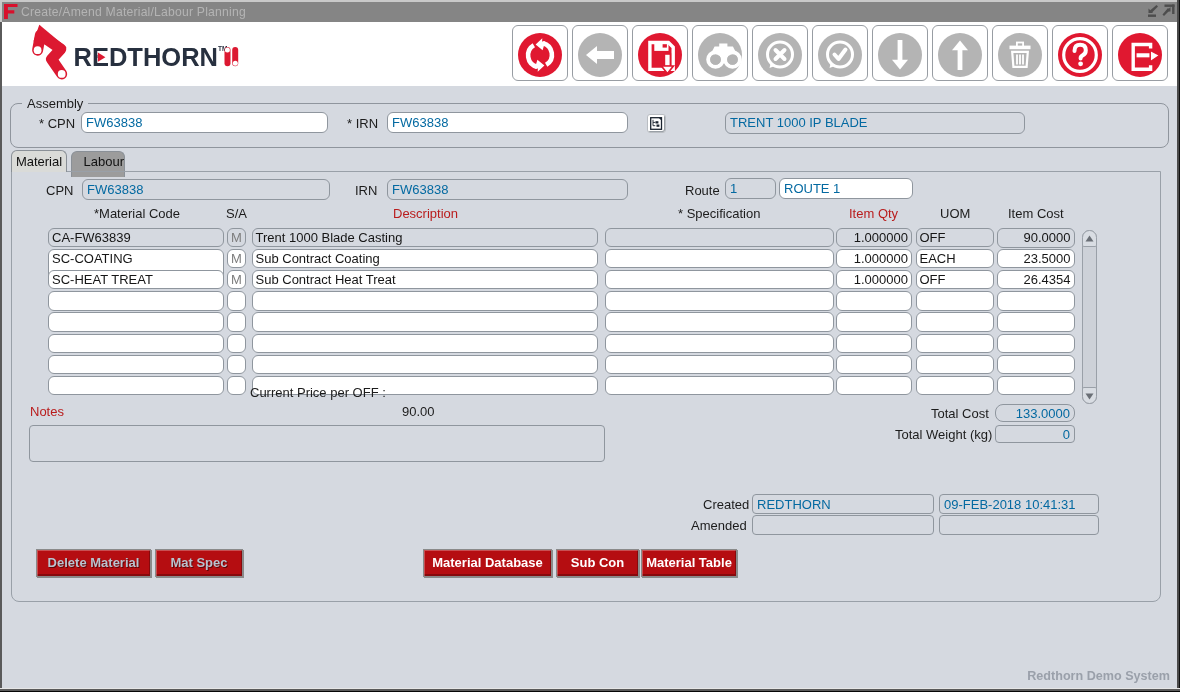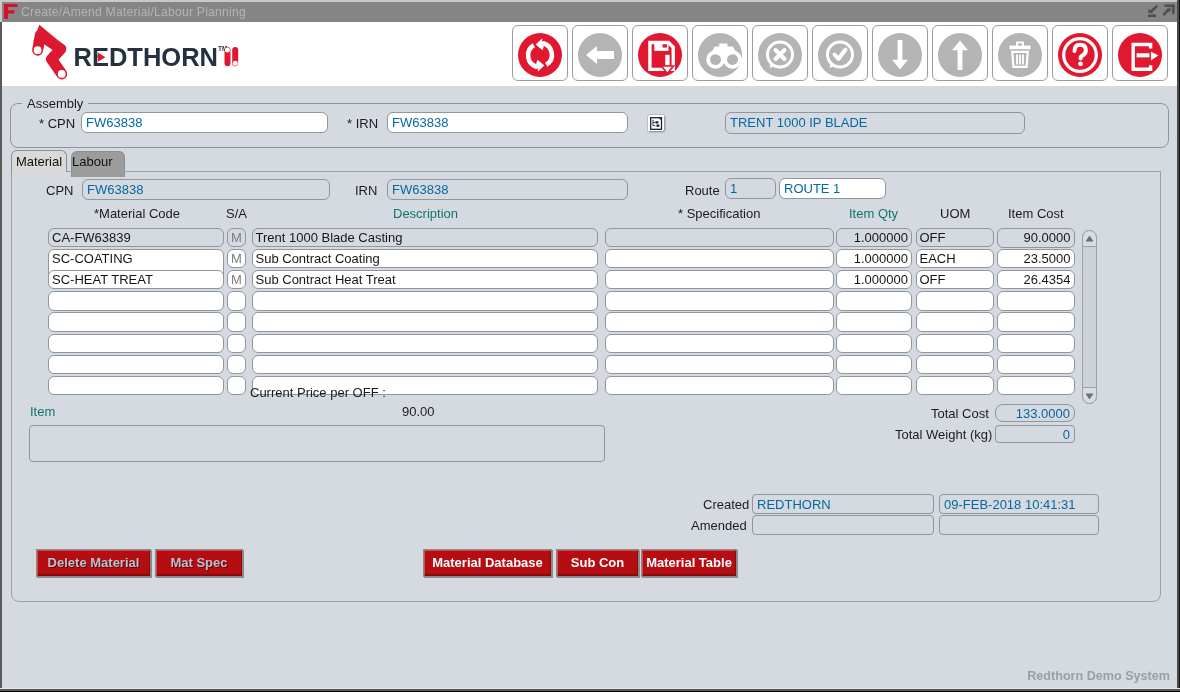--- a/index.html
+++ b/index.html
@@ -1,20 +1,20 @@
 <!DOCTYPE html>
 <html><head>
 <meta charset="utf-8">
 <style>
 * { margin:0; padding:0; box-sizing:border-box; }
 html,body { width:1180px; height:692px; overflow:hidden; }
 body { font-family:"Liberation Sans", sans-serif; background:#d5d9e0; position:relative; }
 .abs { position:absolute; }
 .lbl { font-size:13px; color:#1c1c1c; white-space:nowrap; }
-.blue { color:#0f766e; }
+.blue { color:#b91c1c; }
 .inp { position:absolute; border:1px solid #8f969e; border-radius:6px; background:#fff; font-size:13px; color:#0369a1; padding:2px 4px; line-height:15px; }
 .ro { background:#d5d9e0; }
 .cell { position:absolute; border:1px solid #8f969e; border-radius:6px; background:#fff; font-size:13px; color:#161616; padding:2px 3px; line-height:14px; white-space:nowrap; overflow:hidden; }
 .cg { background:#d5d9e0; }
 .num { text-align:right; }
 .rbtn { position:absolute; background:#b50d11; border:1px solid #8a8a8a; box-shadow:inset 1px 1px 0 rgba(255,255,255,0.28), inset -1px -2px 0 rgba(0,0,0,0.25), 1px 1px 0 #8a8a8a; color:#fff; font-weight:bold; font-size:13px; text-align:center; }
 .tbtn { position:absolute; width:56px; height:56px; background:#fff; border:1px solid #989da3; border-radius:6px; top:25px; }
 </style>
 </head>
 <body>
@@ -177,31 +177,31 @@
 <div class="abs" style="left:647px;top:114px;width:19px;height:19px;background:#fff;border:1px solid #b9bdc2;border-radius:3px;box-shadow:inset -1px -1px 0 #9aa0a6;"></div>
 <svg class="abs" style="left:650px;top:117px;" width="13" height="13" viewBox="0 0 13 13">
   <rect x="0.7" y="0.7" width="10.8" height="11.6" fill="#fff" stroke="#1b2430" stroke-width="1.3"></rect>
   <path d="M8.6 0.7 L11.5 0.7 L11.5 3.4 Z" fill="#1b2430"></path>
   <path d="M3 2.8 L3 8.7 L5.3 8.7 M3 5.4 L5.3 5.4" stroke="#1b2430" stroke-width="0.9" fill="none"></path>
   <rect x="5.5" y="4.2" width="2.9" height="2.3" fill="#1b2430"></rect>
   <rect x="6.5" y="7.5" width="2.9" height="2.3" fill="#1b2430"></rect>
 </svg>
 <div class="inp ro" style="left:725px;top:112px;width:300px;height:22px;">TRENT 1000 IP BLADE</div>
 
-<div class="abs" style="left:71px;top:151px;width:54px;height:26px;background:#9c9c9c;border:1px solid #8a9097;border-bottom:none;border-radius:6px 6px 0 0;font-size:13px;color:#111;text-align:left;line-height:20px;">Labour</div>
+<div class="abs" style="left:71px;top:151px;width:54px;height:26px;background:#9c9c9c;border:1px solid #8a9097;border-bottom:none;border-radius:6px 6px 0 0;font-size:13px;color:#111;text-align:right;line-height:20px;">Labour</div>
 <div class="abs" style="left:11px;top:171px;width:1150px;height:431px;border:1px solid #99a0a8;border-top:1px solid #99a0a8;border-radius:0 0 8px 8px;"></div>
 <div class="abs" style="left:11px;top:150px;width:56px;height:22px;background:#dadbd8;border:1px solid #8a9097;border-bottom:none;border-radius:6px 6px 0 0;font-size:13px;color:#111;text-align:center;line-height:21px;">Material</div>
 
 <div class="abs lbl" style="left:46px;top:183px;">CPN</div>
 <div class="inp ro" style="left:82px;top:179px;width:248px;height:21px;">FW63838</div>
 <div class="abs lbl" style="left:355px;top:183px;">IRN</div>
 <div class="inp ro" style="left:387px;top:179px;width:241px;height:21px;">FW63838</div>
 <div class="abs lbl" style="left:685px;top:183px;">Route</div>
 <div class="inp ro" style="left:725px;top:178px;width:51px;height:21px;">1</div>
-<div class="inp" style="left:779px;top:178px;width:107px;height:21px;">ROUTE 1</div>
+<div class="inp" style="left:779px;top:178px;width:134px;height:21px;">ROUTE 1</div>
 
 <div class="abs lbl" style="left:94px;top:206px;">*Material Code</div>
 <div class="abs lbl" style="left:226px;top:206px;">S/A</div>
 <div class="abs lbl blue" style="left:393px;top:206px;">Description</div>
 <div class="abs lbl" style="left:678px;top:206px;">* Specification</div>
 <div class="abs lbl blue" style="left:849px;top:206px;">Item Qty</div>
 <div class="abs lbl" style="left:940px;top:206px;">UOM</div>
 <div class="abs lbl" style="left:1008px;top:206px;">Item Cost</div>
 
 <div id="grid">
@@ -266,21 +266,21 @@
 <div class="abs" style="left:1082px;top:230px;width:15px;height:174px;background:#cdd1d8;border:1px solid #9aa0a8;border-radius:8px 8px 8px 8px;"></div>
 <div class="abs" style="left:1082px;top:230px;width:15px;height:17px;background:#d9dde3;border:1px solid #9aa0a8;border-radius:8px 8px 2px 2px;"></div>
 <svg class="abs" style="left:1085px;top:235px;" width="9" height="8" viewBox="0 0 9 8">
     <path d="M4.5 0.5 L8.5 6.5 L0.5 6.5 Z" fill="#6a6f76"></path>
   </svg>
 <div class="abs" style="left:1082px;top:387px;width:15px;height:17px;background:#d9dde3;border:1px solid #9aa0a8;border-radius:2px 2px 8px 8px;"></div>
 <svg class="abs" style="left:1085px;top:392px;" width="9" height="8" viewBox="0 0 9 8">
     <path d="M4.5 7.5 L8.5 1.5 L0.5 1.5 Z" fill="#6a6f76"></path>
   </svg>
 
-<div class="abs lbl blue" style="left:30px;top:404px;">Item</div>
+<div class="abs lbl blue" style="left:30px;top:404px;">Notes</div>
 <div class="abs lbl" style="left:250px;top:385px;">Current Price per OFF :</div>
 <div class="abs lbl" style="left:402px;top:404px;">90.00</div>
 <div class="abs" style="left:29px;top:425px;width:576px;height:37px;border:1px solid #8f969e;border-radius:4px;"></div>
 
 <div class="abs lbl" style="left:931px;top:406px;">Total Cost</div>
 <div class="inp ro num" style="left:995px;top:404px;width:80px;height:18px;padding:1px 4px;border-radius:8px;">133.0000</div>
 <div class="abs lbl" style="left:895px;top:427px;">Total Weight (kg)</div>
 <div class="inp ro num" style="left:995px;top:425px;width:80px;height:18px;padding:1px 4px;border-radius:4px;">0</div>
 
 <div class="abs lbl" style="left:703px;top:497px;">Created</div>

